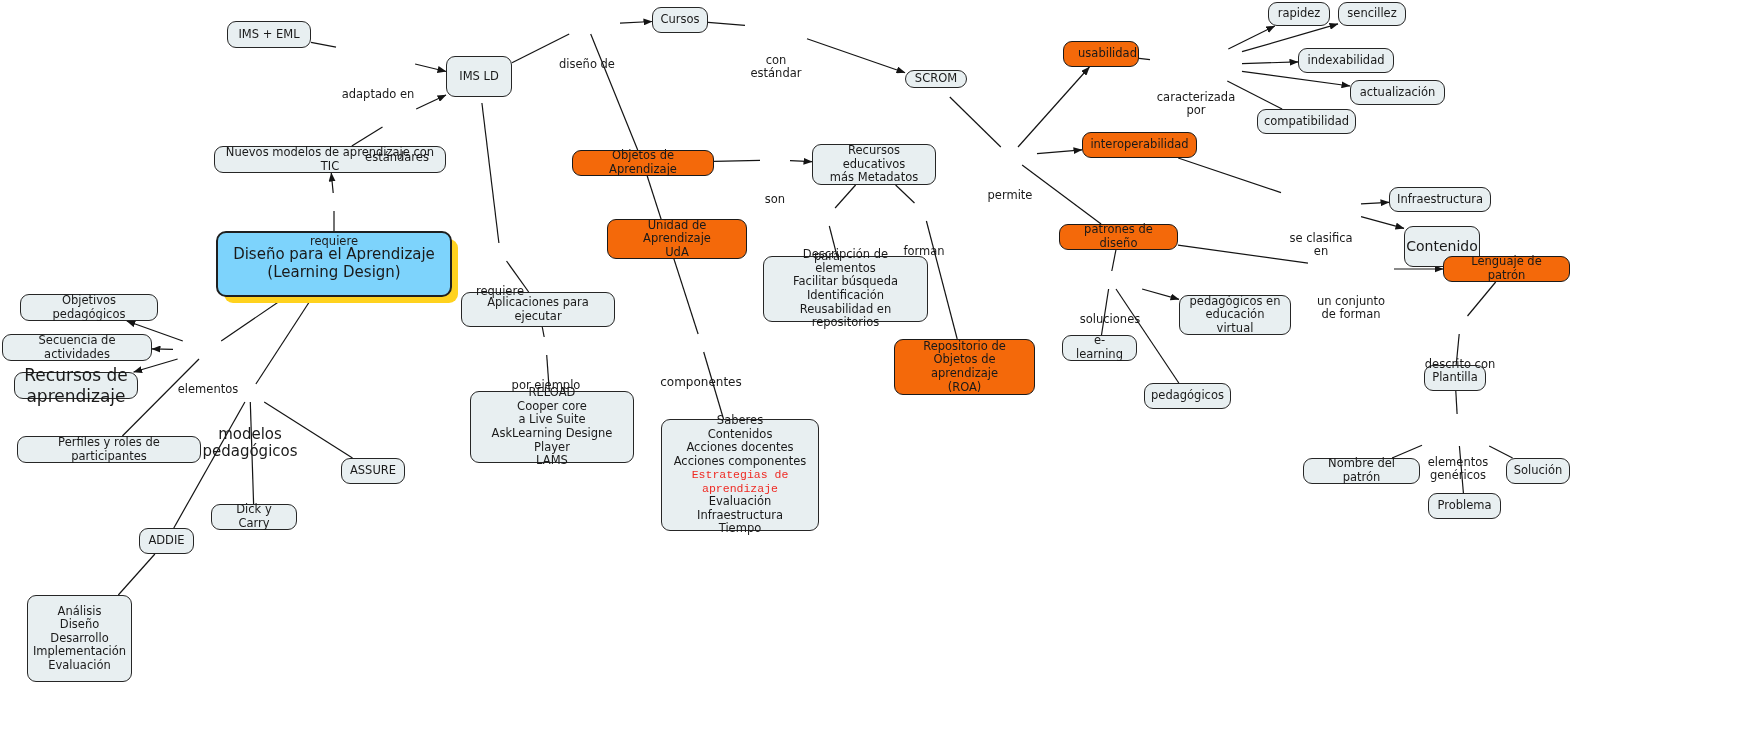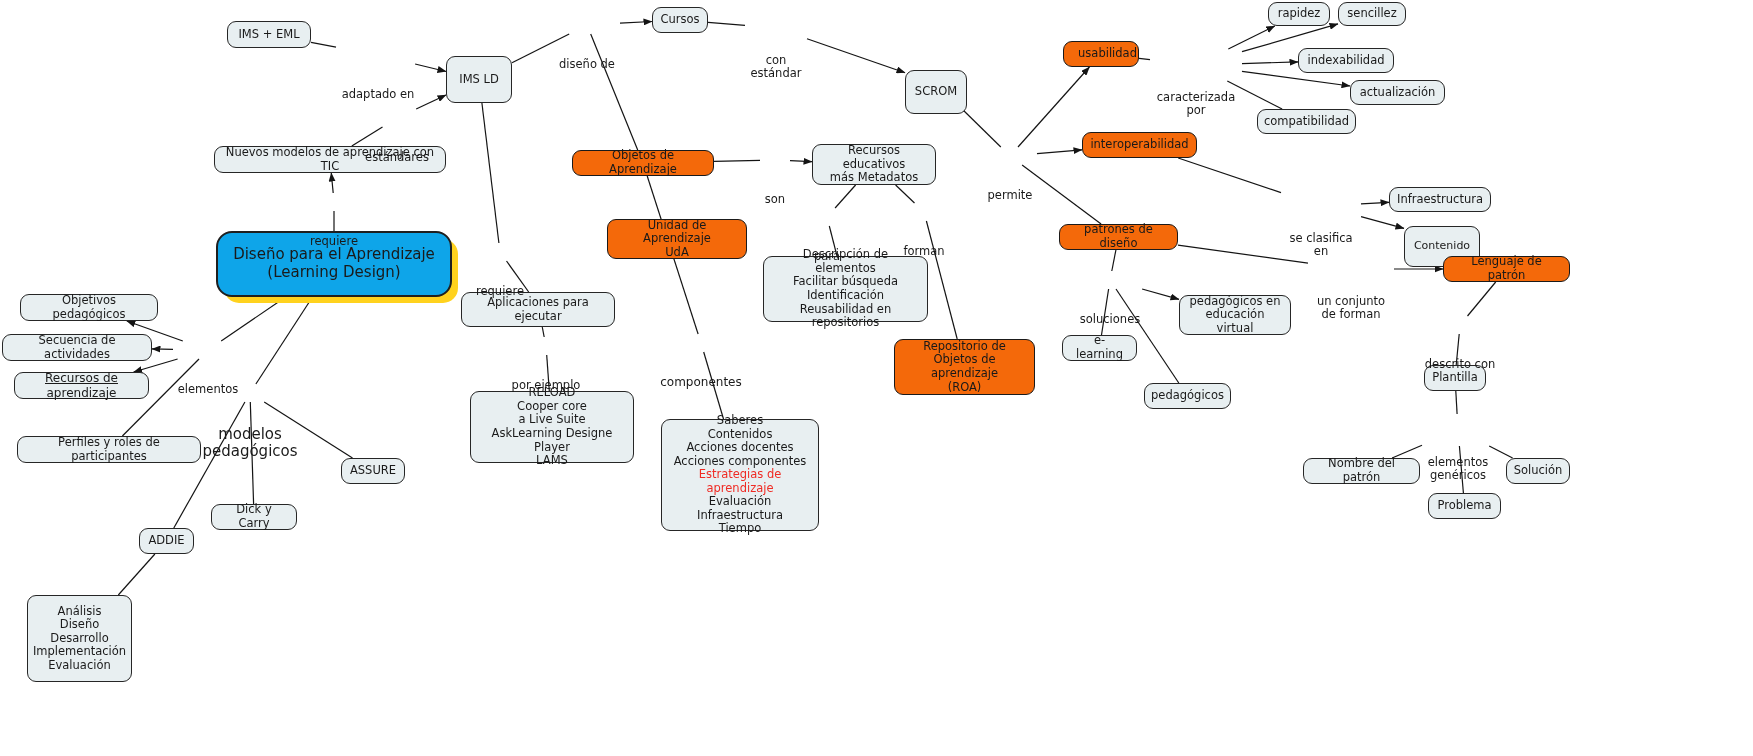--- a/index.html
+++ b/index.html
@@ -44,37 +44,38 @@
   }
   .node.plain {
     background: #e8eff1;
   }
   .node.accent {
     background: #f4690a;
     border-color: #1a1a1a;
     color: #191919;
   }
   .node.accent-shadow {
-    background: #0ea5e9;
+    background: #7dd3fc;
     border: 2px solid #1f1f1f;
-    border-radius: 16px;
+    border-radius: 10px;
     box-shadow: 7px 7px 0 -1px #ffd21e;
   }
   .edge-label {
     position: absolute;
     color: #1a1a1a;
     text-align: center;
     white-space: pre-line;
     line-height: 1.15;
     background: transparent;
     pointer-events: auto;
     margin-top: 40px;
   }
   .red-line {
     color: #ef2b24;
+    font-family: Liberation Mono, monospace;
   }
 </style>
 </head>
 <body>
 
 <div id="map-root">
   <svg class="edge-layer" viewBox="0 0 1753 756">
     <defs>
       <marker id="arrowhead" markerWidth="9" markerHeight="7" refX="8.5" refY="3.5" orient="auto" markerUnits="userSpaceOnUse">
         <polygon points="0 0, 9 3.5, 0 7" fill="#141414"></polygon>
@@ -136,29 +137,29 @@
         <line x1="1495.7" y1="282.0" x2="1467.5" y2="316.0" stroke="#141414" stroke-width="1.2"></line>
         <line x1="1459.2" y1="334.0" x2="1456.2" y2="365.0" stroke="#141414" stroke-width="1.2"></line>
         <line x1="1455.8" y1="391.0" x2="1457.1" y2="414.0" stroke="#141414" stroke-width="1.2"></line>
         <line x1="1422.0" y1="445.3" x2="1392.1" y2="458.0" stroke="#141414" stroke-width="1.2"></line>
         <line x1="1459.4" y1="446.0" x2="1463.4" y2="493.0" stroke="#141414" stroke-width="1.2"></line>
         <line x1="1489.2" y1="446.0" x2="1512.6" y2="458.0" stroke="#141414" stroke-width="1.2"></line>
       </g>
   </svg>
   <div id="nodes-group">
       <div class="node plain" style="left: 227px; top: 21px; width: 84px; height: 27px; font-size: 11.5px;">IMS + EML</div>
-      <div class="node plain" style="left: 446px; top: 56px; width: 66px; height: 47px; font-size: 11.5px;">IMS LD</div>
+      <div class="node plain" style="left: 446px; top: 56px; width: 66px; height: 41px; font-size: 11.5px;">IMS LD</div>
       <div class="node plain" style="left: 652px; top: 7px; width: 56px; height: 26px; font-size: 11.5px;">Cursos</div>
-      <div class="node plain" style="left: 905px; top: 70px; width: 62px; height: 44px; font-size: 11.5px;">SCROM</div>
+      <div class="node plain" style="left: 905px; top: 70px; width: 62px; height: 18px; font-size: 11.5px;">SCROM</div>
       <div class="node plain" style="left: 214px; top: 146px; width: 232px; height: 27px; font-size: 11.5px;">Nuevos modelos de aprendizaje con TIC</div>
       <div class="node accent-shadow" style="left: 216px; top: 231px; width: 236px; height: 66px; font-size: 15px;">Diseño para el Aprendizaje
 (Learning Design)</div>
       <div class="node plain" style="left: 20px; top: 294px; width: 138px; height: 27px; font-size: 11.5px;">Objetivos pedagógicos</div>
       <div class="node plain" style="left: 2px; top: 334px; width: 150px; height: 27px; font-size: 11.5px;">Secuencia de actividades</div>
-      <div class="node plain" style="left: 14px; top: 372px; width: 135px; height: 27px; font-size: 12px; text-decoration: underline;">Recursos de aprendizaje</div>
+      <div class="node plain" style="left: 14px; top: 372px; width: 124px; height: 27px; font-size: 17px;">Recursos de aprendizaje</div>
       <div class="node plain" style="left: 17px; top: 436px; width: 184px; height: 27px; font-size: 11.5px;">Perfiles y roles de participantes</div>
       <div class="node plain" style="left: 341px; top: 458px; width: 64px; height: 26px; font-size: 11.5px;">ASSURE</div>
       <div class="node plain" style="left: 211px; top: 504px; width: 86px; height: 26px; font-size: 11.5px;">Dick y Carry</div>
       <div class="node plain" style="left: 139px; top: 528px; width: 55px; height: 26px; font-size: 11.5px;">ADDIE</div>
       <div class="node plain" style="left: 27px; top: 595px; width: 105px; height: 87px; font-size: 11.5px;">Análisis
 Diseño
 Desarrollo
 Implementación
 Evaluación</div>
       <div class="node plain" style="left: 461px; top: 292px; width: 154px; height: 35px; font-size: 11.5px;">Aplicaciones para ejecutar</div>
@@ -182,21 +183,21 @@
 (ROA)</div>
       <div class="node accent" style="left: 1063px; top: 41px; width: 76px; height: 26px; font-size: 11.5px; padding-left: 21px;">usabilidad</div>
       <div class="node accent" style="left: 1082px; top: 132px; width: 115px; height: 26px; font-size: 11.5px;">interoperabilidad</div>
       <div class="node accent" style="left: 1059px; top: 224px; width: 119px; height: 26px; font-size: 11.5px;">patrones de diseño</div>
       <div class="node plain" style="left: 1268px; top: 2px; width: 62px; height: 24px; font-size: 11.5px;">rapidez</div>
       <div class="node plain" style="left: 1338px; top: 2px; width: 68px; height: 24px; font-size: 11.5px;">sencillez</div>
       <div class="node plain" style="left: 1298px; top: 48px; width: 96px; height: 25px; font-size: 11.5px;">indexabilidad</div>
       <div class="node plain" style="left: 1350px; top: 80px; width: 95px; height: 25px; font-size: 11.5px;">actualización</div>
       <div class="node plain" style="left: 1257px; top: 109px; width: 99px; height: 25px; font-size: 11.5px;">compatibilidad</div>
       <div class="node plain" style="left: 1389px; top: 187px; width: 102px; height: 25px; font-size: 11.5px;">Infraestructura</div>
-      <div class="node plain" style="left: 1404px; top: 226px; width: 76px; height: 41px; font-size: 11px; text-align: right;">Contenido</div>
+      <div class="node plain" style="left: 1404px; top: 226px; width: 76px; height: 41px; font-size: 14px; text-align: right;">Contenido</div>
       <div class="node accent" style="left: 1443px; top: 256px; width: 127px; height: 26px; font-size: 11.5px;">Lenguaje de patrón</div>
       <div class="node plain" style="left: 1062px; top: 335px; width: 75px; height: 26px; font-size: 11.5px;">e-learning</div>
       <div class="node plain" style="left: 1179px; top: 295px; width: 112px; height: 40px; font-size: 11.5px;">pedagógicos en
 educación virtual</div>
       <div class="node plain" style="left: 1144px; top: 383px; width: 87px; height: 26px; font-size: 11.5px;">pedagógicos</div>
       <div class="node plain" style="left: 1424px; top: 365px; width: 62px; height: 26px; font-size: 11.5px;">Plantilla</div>
       <div class="node plain" style="left: 1303px; top: 458px; width: 117px; height: 26px; font-size: 11.5px;">Nombre del patrón</div>
       <div class="node plain" style="left: 1506px; top: 458px; width: 64px; height: 26px; font-size: 11.5px;">Solución</div>
       <div class="node plain" style="left: 1428px; top: 493px; width: 73px; height: 26px; font-size: 11.5px;">Problema</div>
     </div>

